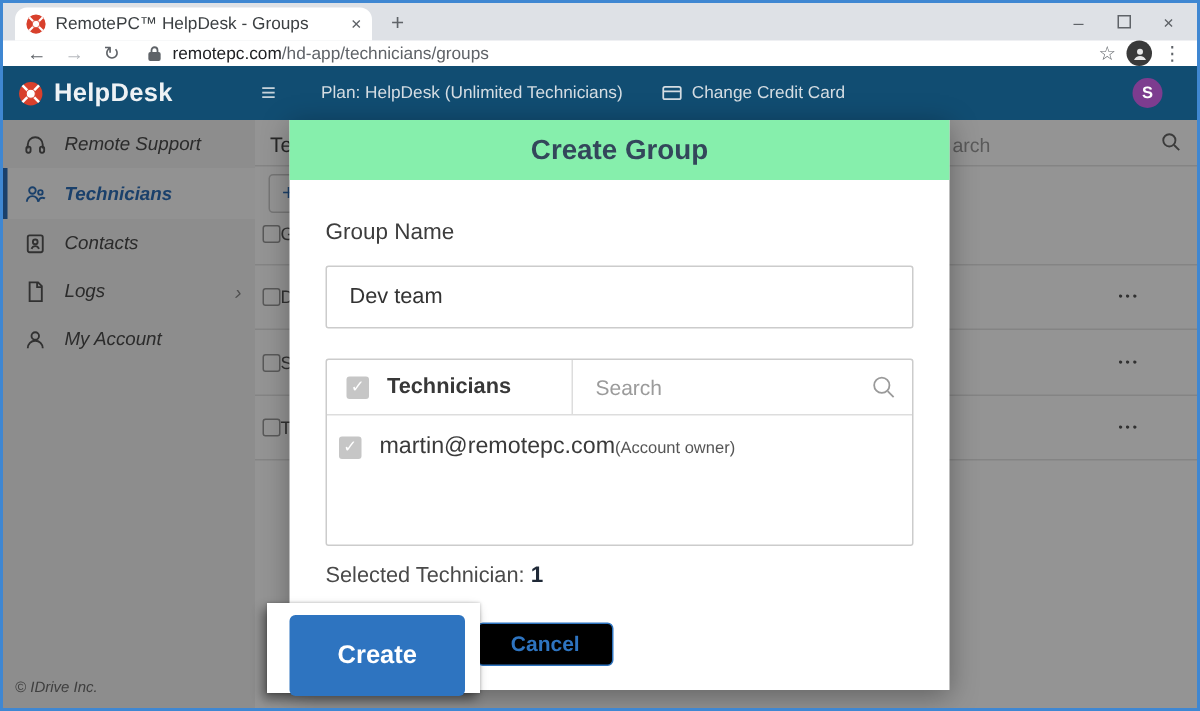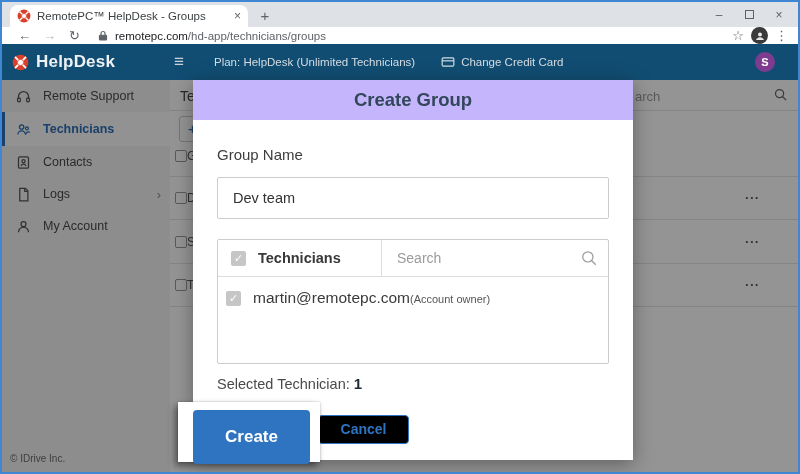--- a/index.html
+++ b/index.html
@@ -44,21 +44,21 @@
   .hamburger{font-size:17px;color:#c6d2da;width:34px;text-align:center;}
   .plan{font-size:11.5px;color:#d5dde3;margin-left:18px;}
   .ccc{display:flex;align-items:center;gap:6px;margin-left:26px;font-size:11.5px;color:#d5dde3;}
   .ccc svg{width:14px;height:14px;}
   .head-avatar{position:absolute;right:23px;top:8px;width:20px;height:20px;border-radius:50%;
     background:#7d3c8f;color:#fff;font-size:11px;font-weight:bold;text-align:center;line-height:20px;}
 
   
   .content{position:absolute;left:2px;top:80px;right:2px;bottom:2px;background:#fff;}
   .sidebar{position:absolute;left:0;top:0;width:172px;bottom:0;background:#f3f3f3;
-    border-right:1px solid #e2e2e2;}
+    border-right:1px solid #e2e2e2;font-style:italic;}
   .side-item{position:relative;height:32px;display:flex;align-items:center;gap:12px;
     padding-left:14px;color:#4a4a4a;font-size:12.5px;cursor:pointer;}
   .side-item svg{width:15px;height:15px;flex:0 0 auto;}
   .side-item.active{background:#fbfbfb;color:#2d6fb8;font-weight:bold;height:34px;
     border-left:3px solid #2d6fb8;padding-left:11px;}
   .side-item .chev{position:absolute;right:12px;font-size:13px;color:#8a8a8a;}
   .side-footer{position:absolute;left:8px;bottom:8px;font-size:10px;color:#6d6d6d;}
 
   .main{position:absolute;left:168px;top:0;right:0;bottom:0;background:#fff;}
   .bg-heading{position:absolute;left:10px;top:8px;font-size:14px;color:#454545;}
@@ -74,21 +74,21 @@
   .bg-letter{position:absolute;left:17px;top:50%;margin-top:-7px;font-size:12px;color:#555;}
   .bg-menu{position:absolute;right:38px;top:50%;margin-top:-5px;font-size:8px;letter-spacing:2px;
     color:#555;}
 
   .overlay{position:absolute;left:2px;top:80px;right:2px;bottom:2px;
     background:rgba(0,0,0,0.42);z-index:5;}
 
   
   .modal{position:absolute;left:193px;top:80px;width:440px;height:380px;background:#fff;
     z-index:10;box-shadow:0 4px 18px rgba(0,0,0,0.35);}
-  .modal-head{height:40px;background:#c4b5fd;display:flex;align-items:center;justify-content:center;}
+  .modal-head{height:40px;background:#86efac;display:flex;align-items:center;justify-content:center;}
   .modal-title{font-size:18.5px;font-weight:600;color:#33475b;}
   .gname-label{position:absolute;left:24px;top:66px;font-size:15px;color:#3d3d3d;}
   .gname-input{position:absolute;left:24px;top:97px;width:392px;height:42px;border:1px solid #ccc;
     border-radius:2px;padding:0 15px;font-size:14.5px;color:#333;font-family:inherit;outline:none;}
   .panel{position:absolute;left:24px;top:159px;width:392px;height:125px;border:1px solid #ccc;
     border-radius:2px;}
   .panel-head{height:37px;border-bottom:1px solid #ddd;display:flex;align-items:stretch;}
   .panel-head-left{width:166px;border-right:1px solid #ddd;display:flex;align-items:center;
     gap:12px;padding-left:13px;}
   .panel-head-label{font-size:14.5px;font-weight:bold;color:#383838;}

